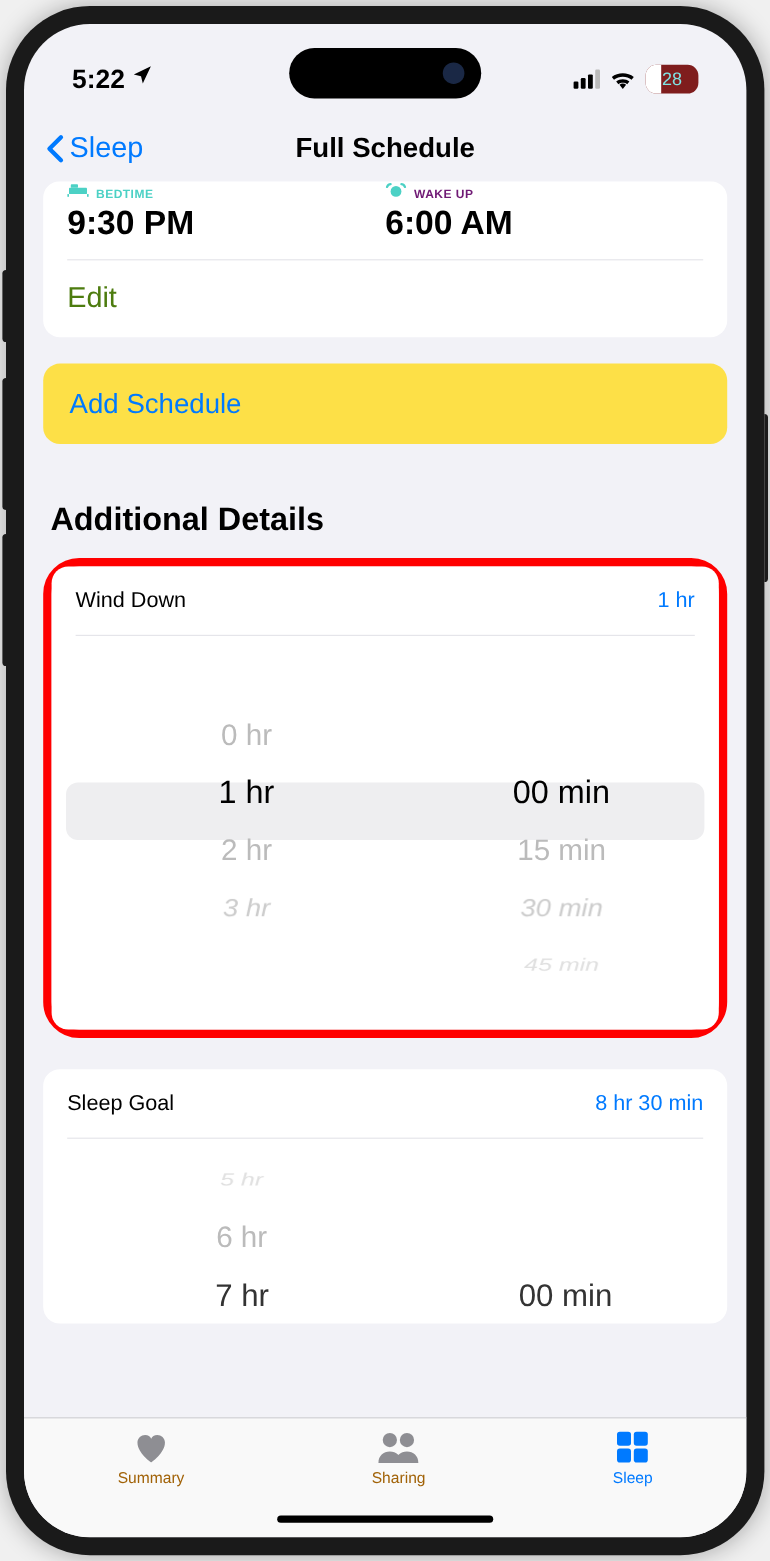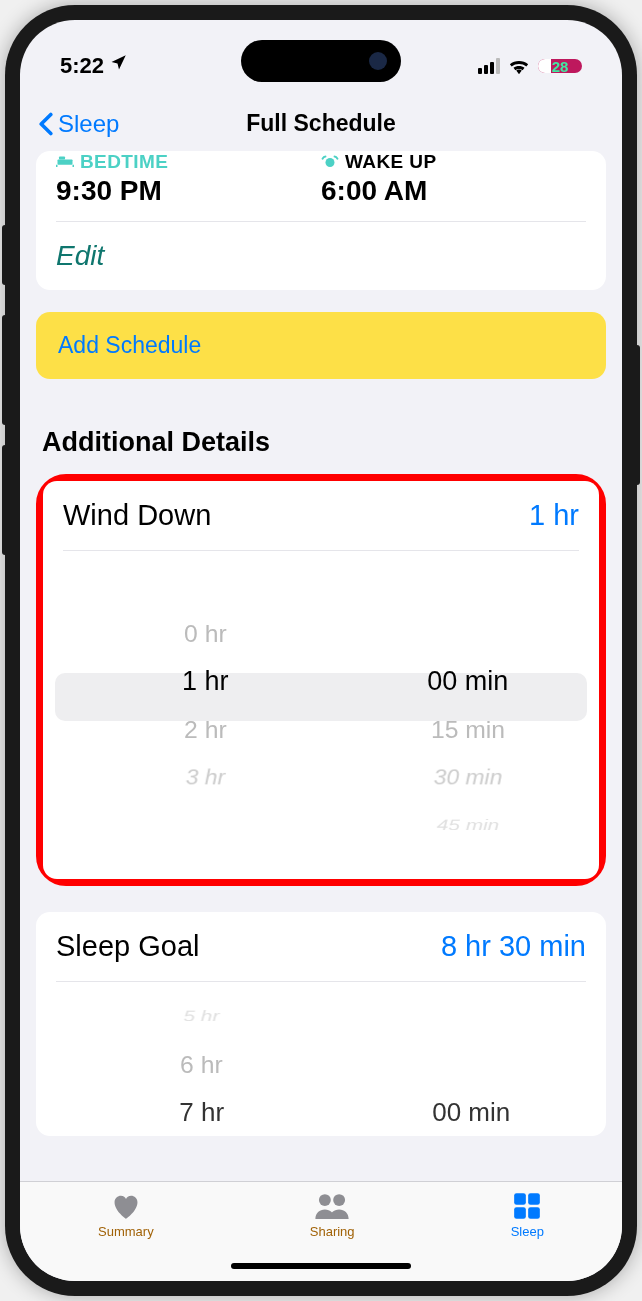--- a/index.html
+++ b/index.html
@@ -10,41 +10,41 @@
     .side-btn-right { position: absolute; right: -3px; top: 340px; width: 3px; height: 140px; background: #1a1a1a; border-radius: 0 3px 3px 0; }
     .screen { width: 100%; height: 100%; background: #f2f2f7; border-radius: 55px; overflow: hidden; position: relative; }
     .dynamic-island { position: absolute; top: 20px; left: 50%; transform: translateX(-50%); width: 160px; height: 42px; background: #000; border-radius: 25px; z-index: 100; }
     .dynamic-island::after { content: ''; position: absolute; right: 14px; top: 12px; width: 18px; height: 18px; background: #1a2845; border-radius: 50%; }
     .status-bar { display: flex; justify-content: space-between; align-items: center; padding: 22px 40px 0; height: 70px; font-size: 22px; font-weight: 600; }
     .status-left { display: flex; gap: 6px; }
     .status-right { display: flex; align-items: center; gap: 8px; }
     .signal-bars { display: flex; align-items: flex-end; gap: 2px; height: 16px; }
     .signal-bars span { width: 4px; background: #000; border-radius: 1px; }
     .signal-bars span:nth-child(1){height:6px}.signal-bars span:nth-child(2){height:9px}.signal-bars span:nth-child(3){height:12px}.signal-bars span:nth-child(4){height:16px;background:#bbb}
-    .battery-pill { width: 44px; height: 14px; background: #be185d; border-radius: 9px; color: #fff; display: flex; align-items: center; justify-content: center; font-size: 15px; font-weight: 700; position: relative; }
+    .battery-pill { width: 44px; height: 24px; background: #7f1d1d; border-radius: 9px; color: #fff; display: flex; align-items: center; justify-content: center; font-size: 15px; font-weight: 400; position: relative; }
     .battery-pill::before { content:''; position:absolute; left:0;top:0;bottom:0;width:30%;background:#fff;border-radius:9px 0 0 9px; }
     .battery-pill span{position:relative;z-index:1;mix-blend-mode:difference;color:#fff;}
     .nav-bar { display: flex; align-items: center; justify-content: center; padding: 20px 16px 14px; position: relative; }
     .nav-back { position: absolute; left: 18px; display: flex; align-items: center; color: #007aff; font-size: 24px; font-weight: 400; gap: 4px; }
     .nav-title { font-size: 23px; font-weight: 600; }
     .content { padding: 0 16px 90px; overflow-y: hidden; height: calc(100% - 190px); }
     .card { background: #fff; border-radius: 14px; margin-bottom: 22px; overflow: hidden; }
     .sched-row { display: flex; padding: 0 20px 14px; }
     .sched-col { flex: 1; }
-    .sched-label { font-size: 19px; font-weight: 600; color: #8e8e93; letter-spacing: 0.4px; display: flex; align-items: center; gap: 6px; }
+    .sched-label { font-size: 10px; font-weight: 600; color: #8e8e93; letter-spacing: 0.4px; display: flex; align-items: flex-end; gap: 6px; }
     .sched-label.b { color: #4cd1c5; }
-    .sched-label.w { color: #000000; }
+    .sched-label.w { color: #701a75; }
     .sched-time { font-size: 28px; font-weight: 700; margin-top: 2px; }
     .divider { height: 1px; background: #e5e5ea; margin: 0 20px; }
-    .link-row { padding: 18px 20px; color: #0f766e; font-size: 28px; font-style: italic; }
+    .link-row { padding: 18px 20px; color: #4d7c0f; font-size: 24px; }
     .add-sched { background: #fde047; border-radius: 14px; padding: 20px 22px; color: #007aff; font-size: 23px; margin-bottom: 38px; }
     .section-title { font-size: 27px; font-weight: 700; padding: 10px 6px 16px; }
     .highlight-box { border: 7px solid #ff0000; border-radius: 30px; margin-bottom: 26px; }
     .detail-card { background: #fff; border-radius: 14px; overflow: hidden; }
-    .detail-head { display: flex; justify-content: space-between; padding: 18px 20px; font-size: 29px; }
+    .detail-head { display: flex; justify-content: space-between; padding: 18px 20px; font-size: 18px; }
     .detail-value { color: #007aff; }
     .picker { padding: 10px 0 30px; position: relative; }
     .picker-sel { position: absolute; left: 12px; right: 12px; height: 48px; background: #eeeef0; border-radius: 10px; top: 122px; }
     .picker-cols { display: flex; position: relative; z-index: 1; margin-left: 31px; }
     .picker-col { flex: 1; display: flex; flex-direction: column; align-items: center; gap: 0px; }
     .picker-item { height: 48px; display: flex; align-items: center; font-size: 26px; color: #333; }
     .picker-item.fade1 { color: #bbb; transform: scale(0.95); }
     .picker-item.fade2 { color: #ccc; transform: scale(0.88) rotateX(25deg); font-style: italic; }
     .picker-item.fade3 { color: #e0e0e0; transform: scale(0.8) rotateX(45deg); font-style: italic; }
     .picker-item.sel { color: #000; font-size: 27px; }

